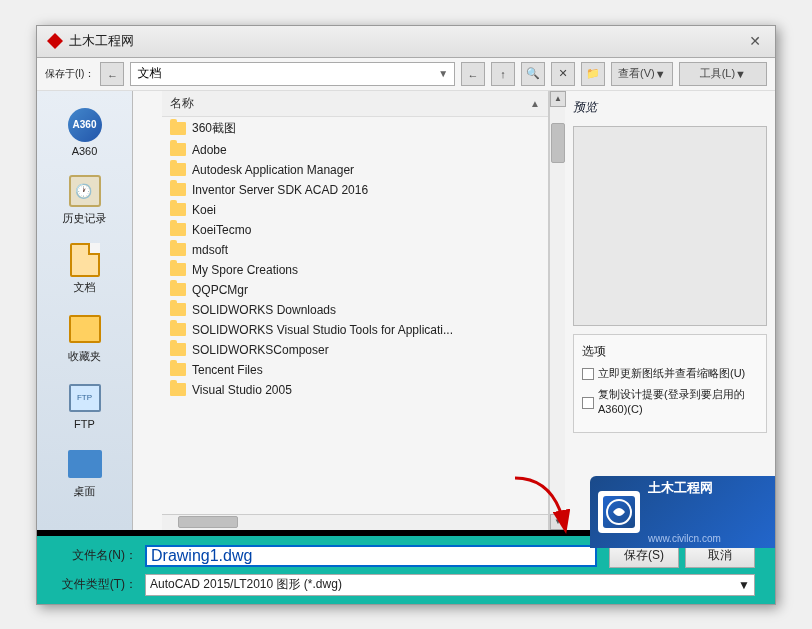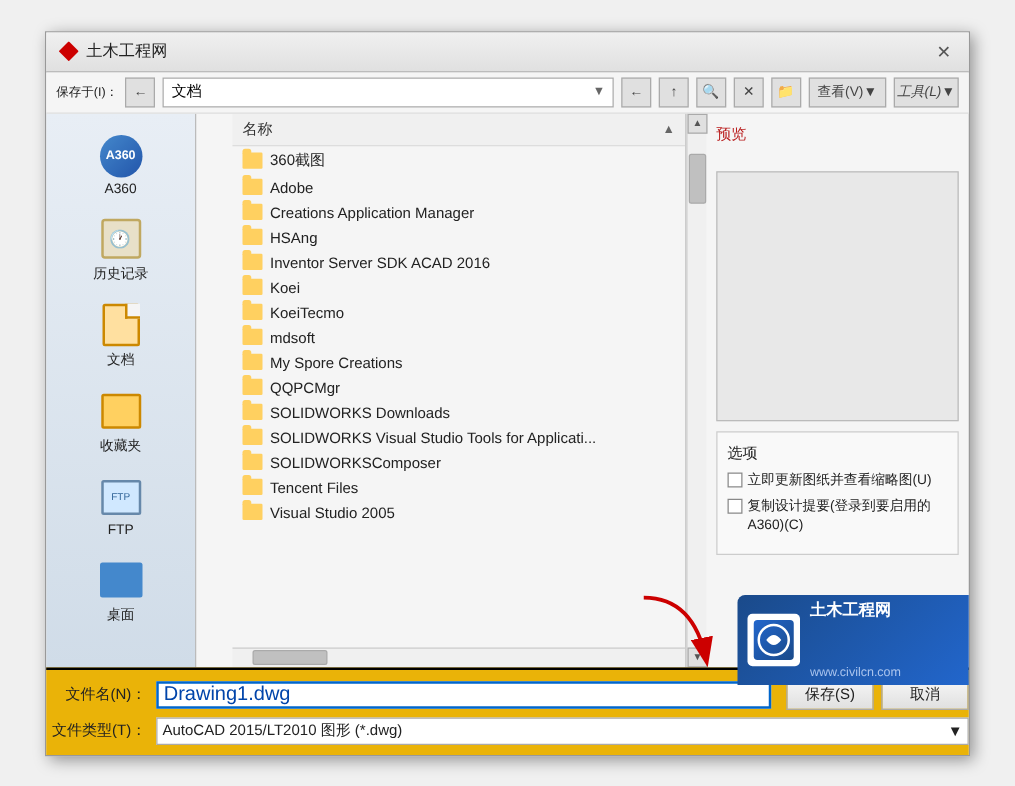--- a/index.html
+++ b/index.html
@@ -105,21 +105,21 @@
 
     
     .main-area {
       display: flex;
       flex: 1;
       overflow: hidden;
     }
 
     
     .sidebar {
-      width: 120px;
+      width: 96px;
       background: linear-gradient(to bottom, #e8eef5, #d0dce8);
       border-right: 1px solid #bbb;
       display: flex;
       flex-direction: column;
       align-items: center;
       padding-top: 10px;
       gap: 4px;
     }
     .sidebar-item {
       width: 80px;
@@ -318,64 +318,65 @@
     
     .right-panel {
       width: 210px;
       display: flex;
       flex-direction: column;
       padding: 8px;
       gap: 8px;
     }
     .preview-label {
       font-size: 12px;
-      color: #b91c1c;
-      margin-bottom: 21px;
+      color: #0f172a;
+      margin-bottom: 10px;
+      font-style: italic;
     }
     .preview-box {
       flex: 1;
       background: #e8e8e8;
       border: 1px solid #bbb;
       min-height: 200px;
     }
     .options-box {
       border: 1px solid #ccc;
       background: #f9f9f9;
       padding: 8px;
     }
     .options-title {
       font-size: 12px;
       color: #222;
       margin-bottom: 6px;
     }
     .option-row {
       display: flex;
-      align-items: flex-start;
+      align-items: center;
       gap: 4px;
       margin-bottom: 6px;
     }
     .option-checkbox {
       width: 12px;
       height: 12px;
       border: 1px solid #888;
       background: white;
       flex-shrink: 0;
       margin-top: 1px;
     }
     .option-text {
       font-size: 11px;
       color: #222;
       line-height: 1.4;
     }
 
     
     .bottom-area {
-      border-top: 2px solid #000000;
-      padding: 8px 0;
-      background: #eab308;
+      border-top: 6px solid #000000;
+      padding: 8px 20px;
+      background: #14b8a6;
       display: flex;
       flex-direction: column;
       gap: 6px;
     }
     .bottom-row {
       display: flex;
       align-items: center;
       gap: 8px;
     }
     .bottom-label {
@@ -528,21 +529,21 @@
       <span class="toolbar-combo-arrow">▼</span>
     </div>
     <div class="toolbar-btn">←</div>
     <div class="toolbar-btn">↑</div>
     <div class="toolbar-btn">🔍</div>
     <div class="toolbar-btn">✕</div>
     <div class="toolbar-btn">📁</div>
     <div class="toolbar-btn" style="width:auto; padding:0 6px;">
       <span>查看(V)</span>▼
     </div>
-    <div class="toolbar-btn" style="width:auto; padding:0 2px;font-style:italic;">
+    <div class="toolbar-btn" style="width:auto; padding:0 20px;">
       <span>工具(L)</span>▼
     </div>
   </div>
 
   <div class="main-area">
 
     <div class="sidebar">
       <div class="sidebar-item">
         <div class="sidebar-icon">
           <div class="icon-a360">A360</div>
@@ -591,25 +592,21 @@
           <li class="file-item">
             <div class="folder-icon"></div>
             <span>360截图</span>
           </li>
           <li class="file-item">
             <div class="folder-icon"></div>
             <span>Adobe</span>
           </li>
           <li class="file-item">
             <div class="folder-icon"></div>
-            <span>Creations Application Manager</span>
-          </li>
-          <li class="file-item">
-            <div class="folder-icon"></div>
-            <span>HSAng</span>
+            <span>Autodesk Application Manager</span>
           </li>
           <li class="file-item">
             <div class="folder-icon"></div>
             <span>Inventor Server SDK ACAD 2016</span>
           </li>
           <li class="file-item">
             <div class="folder-icon"></div>
             <span>Koei</span>
           </li>
           <li class="file-item">

